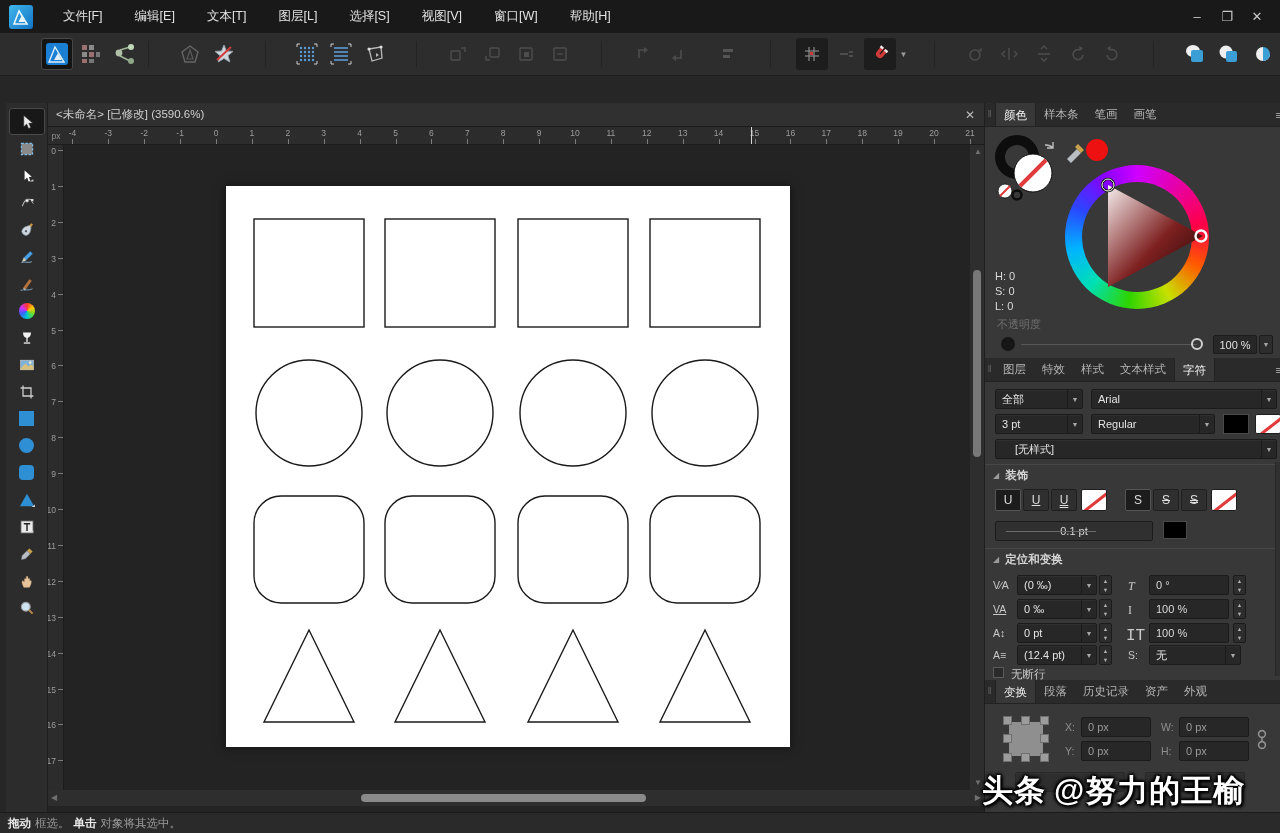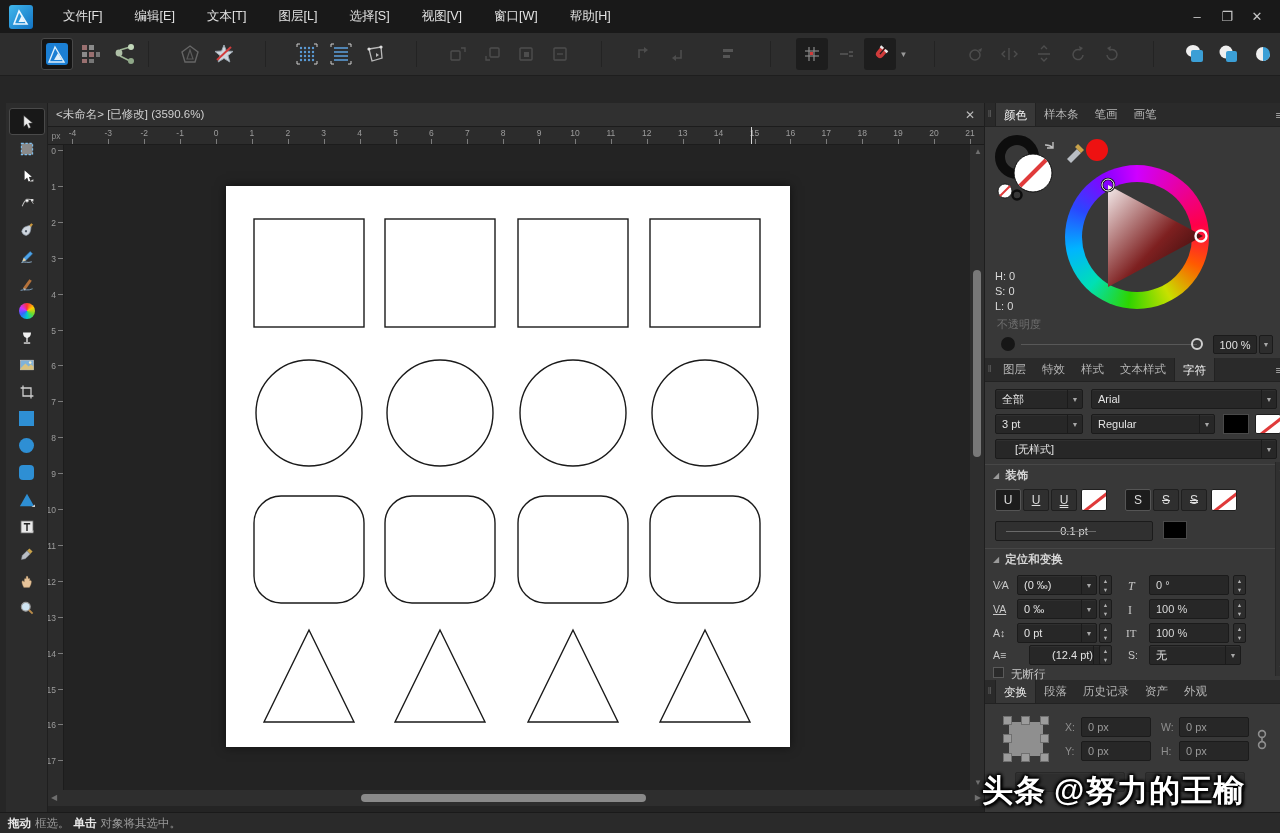--- a/index.html
+++ b/index.html
@@ -773,31 +773,31 @@
 
         <span class="rowlabel" style="left:8px;top:269px;">A↕</span>
         <div class="sel" style="left:32px;top:265px;width:80px;">
             <span class="txt">0 pt</span>
             <span class="arr">▼</span>
           </div>
         <div class="spin" style="left:114px;top:265px;">
             <div>▲</div>
             <div>▼</div>
           </div>
-        <span class="rowlabel" style="left:141px;top:269px;font-family:Liberation Serif, serif;font-size:11px;">IT</span>
+        <span class="rowlabel" style="left:141px;top:269px;font-family:Liberation Mono, monospace;font-size:16px;">IT</span>
         <div class="field" style="left:164px;top:265px;width:80px;">
             <span>100 %</span>
           </div>
         <div class="spin" style="left:248px;top:265px;">
             <div>▲</div>
             <div>▼</div>
           </div>
 
         <span class="rowlabel" style="left:8px;top:291px;">A≡</span>
-        <div class="sel" style="left:44px;top:287px;width:80px;padding-left:16px;">
+        <div class="sel" style="left:32px;top:287px;width:80px;">
             <span class="txt">(12.4 pt)</span>
             <span class="arr">▼</span>
           </div>
         <div class="spin" style="left:114px;top:287px;">
             <div>▲</div>
             <div>▼</div>
           </div>
         <span class="rowlabel" style="left:143px;top:291px;">S:</span>
         <div class="sel" style="left:164px;top:287px;width:92px;">
             <span class="txt">无</span>

